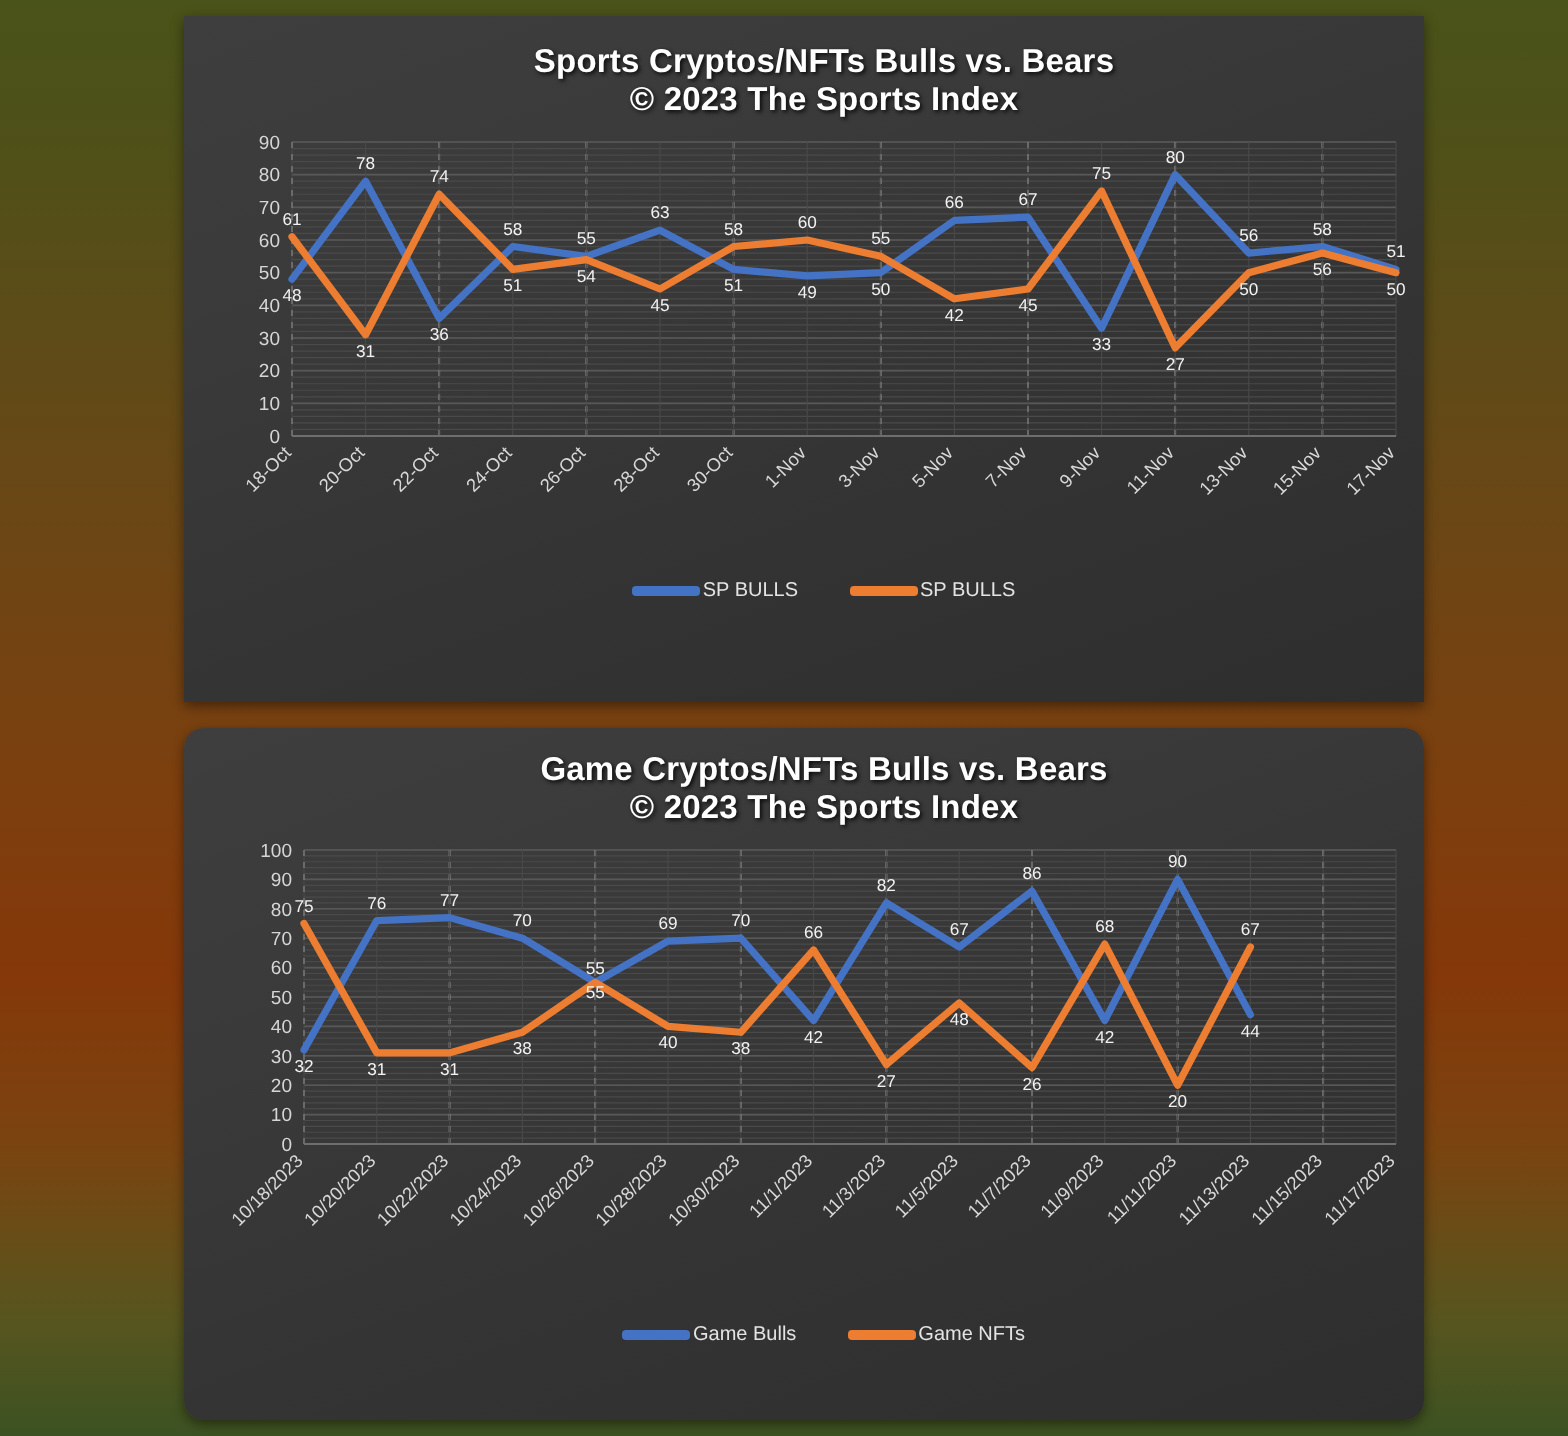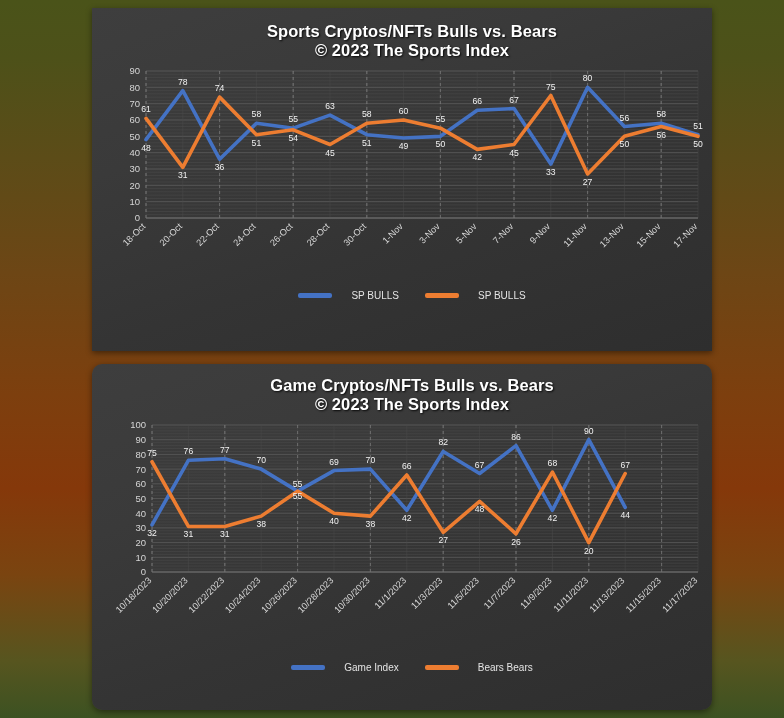--- a/index.html
+++ b/index.html
@@ -29,21 +29,21 @@
   svg{display:block;}
   .axlabel{fill:#d6d6d6;font-size:9.5px;font-family:"Liberation Sans",sans-serif;}
   .dlabel{fill:#f2f2f2;font-size:8.6px;font-family:"Liberation Sans",sans-serif;text-anchor:middle;}
   .xtick{fill:#d8d8d8;font-size:9.2px;font-family:"Liberation Sans",sans-serif;}
   .legend{
     display:flex;justify-content:center;align-items:center;gap:26px;
     color:#e3e3e3;font-size:10px;
   }
   #panel1 .legend{margin-top:4px;}
   #panel2 .legend{margin-top:2px;}
-  .lgitem{display:flex;align-items:center;gap:19px;}
+  .lgitem{display:flex;align-items:center;gap:1px;}
   .swatch{width:34px;height:5px;border-radius:2px;display:inline-block;}
 </style>
 </head>
 <body>
 
 <div class="panel" id="panel1">
   <div class="ctitle">
     <div>Sports Cryptos/NFTs Bulls vs. Bears</div>
     <div>© 2023 The Sports Index</div>
   </div>
@@ -355,20 +355,20 @@
         <text x="440.4" y="166" class="xtick" text-anchor="end" transform="rotate(-45 440.4 166)">11/9/2023</text>
         <text x="476.8" y="166" class="xtick" text-anchor="end" transform="rotate(-45 476.8 166)">11/11/2023</text>
         <text x="513.2" y="166" class="xtick" text-anchor="end" transform="rotate(-45 513.2 166)">11/13/2023</text>
         <text x="549.6" y="166" class="xtick" text-anchor="end" transform="rotate(-45 549.6 166)">11/15/2023</text>
         <text x="586" y="166" class="xtick" text-anchor="end" transform="rotate(-45 586 166)">11/17/2023</text>
       </svg>
   </div>
   <div class="legend">
     <div class="lgitem">
       <span class="swatch" id="sw2a" style="background: rgb(68, 114, 196);"></span>
-      <span>Game Index</span>
+      <span>Game Bulls</span>
     </div>
     <div class="lgitem">
       <span class="swatch" id="sw2b" style="background: rgb(237, 125, 49);"></span>
-      <span>Bears Bears</span>
+      <span>Game NFTs</span>
     </div>
   </div>
 </div>
 
 </body></html>

